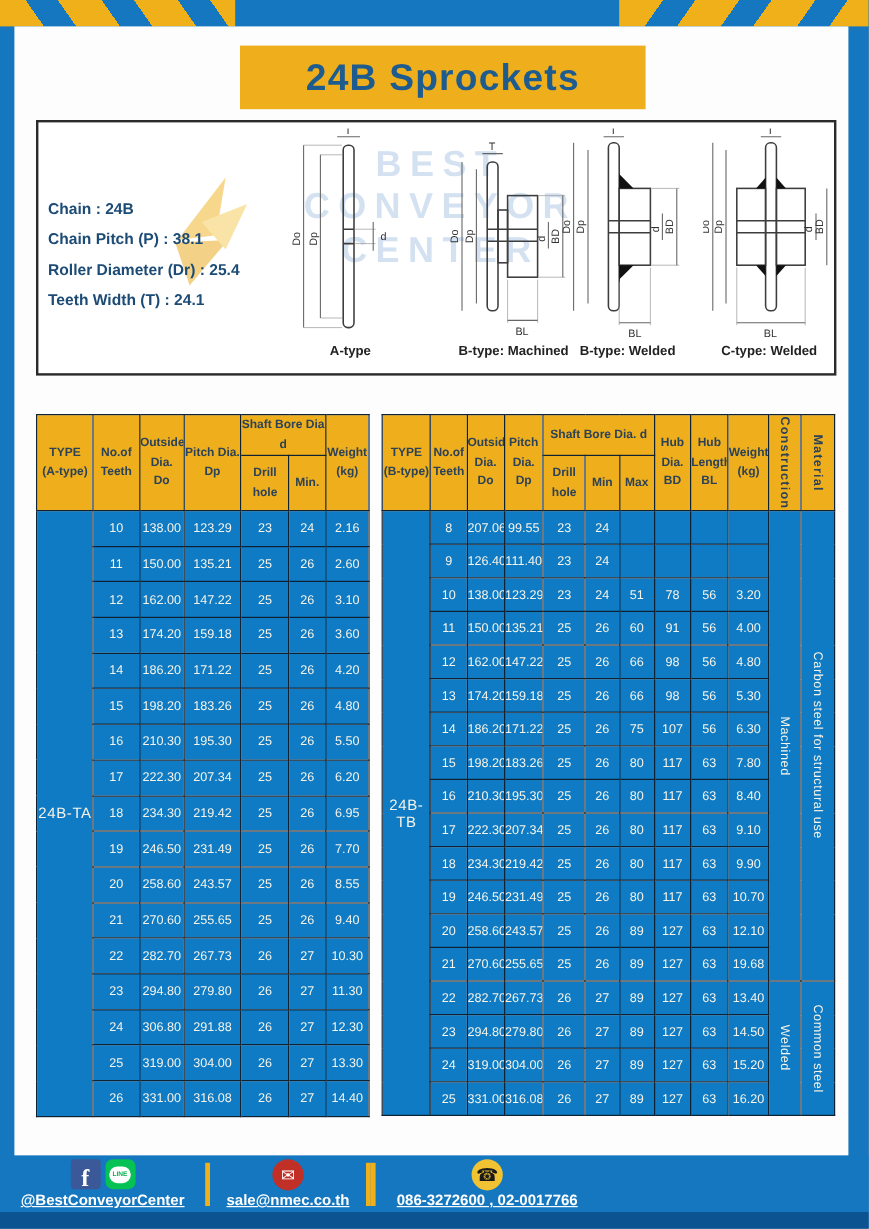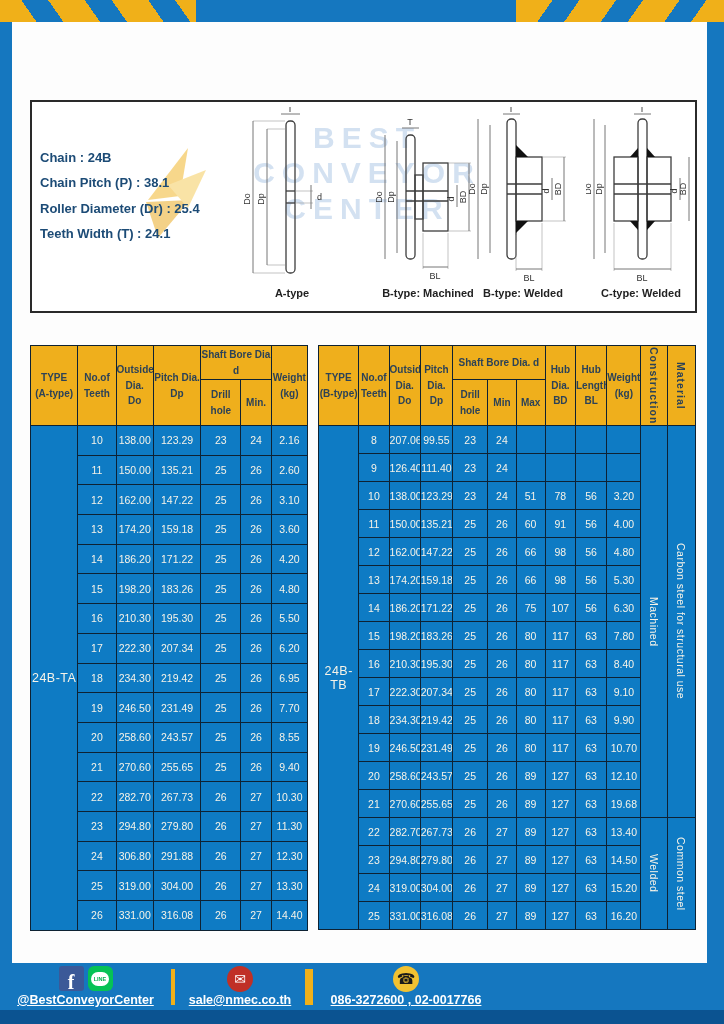--- a/index.html
+++ b/index.html
@@ -17,21 +17,21 @@
   .title-banner{position:absolute;left:188px;top:16px;width:338px;height:53px;background:#EFAF1C;
      display:flex;align-items:center;justify-content:center;}
   .title-banner .t{font-size:31px;font-weight:bold;color:#1E5C8F;letter-spacing:1px;}
   
   .diagram-panel{position:absolute;left:18px;top:78px;width:667px;height:213px;
      background:#fff;border:2px solid #2a2a2a;}
   .watermark{position:absolute;left:170px;top:18px;width:330px;text-align:center;
      font-size:30px;font-weight:bold;letter-spacing:7px;line-height:1.18;
      color:rgba(130,170,215,0.35);pointer-events:none;}
   .wm-logo{position:absolute;left:96px;top:28px;opacity:.5;}
-  .spec-panel{position:absolute;left:8px;top:43px;color:#1C4B76;font-weight:bold;
+  .spec-panel{position:absolute;left:8px;top:59px;color:#1C4B76;font-weight:bold;
      font-size:13px;line-height:1.95;white-space:nowrap;}
   .fig{position:absolute;top:5px;width:110px;height:200px;text-align:center;}
   .fig .cap{font-size:11px;color:#222;margin-top:2px;font-weight:bold;}
   .fig svg{display:block;}
   .ln{stroke:#3d3d3d;stroke-width:1.3;fill:none;}
   .fillw{fill:#111;stroke:none;}
   .dim{stroke:#666;stroke-width:0.9;}
   .ext{stroke:#9a9a9a;stroke-width:0.6;}
   .dt{font-size:9px;fill:#333;font-family:"Liberation Sans",sans-serif;}
   
@@ -74,20 +74,23 @@
 
 <div class="page">
 
   <div class="topbar">
     <div class="stripes-left"></div>
     <div class="stripes-right"></div>
   </div>
 
   <div class="content">
 
+    <div class="title-banner">
+      <div class="t">24B Sprockets</div>
+    </div>
 
     <div class="diagram-panel">
 
       <svg class="wm-logo" width="100" height="130" viewBox="0 0 100 130">
         <path d="M20 70 L60 18 L52 66 Z" fill="#F0B019"></path>
         <path d="M18 72 L62 70 L30 108 Z" fill="#E8A512"></path>
         <path d="M40 55 L78 40 L60 78 Z" fill="#F5C94F"></path>
       </svg>
       <div class="watermark">
         <div>BEST</div>

